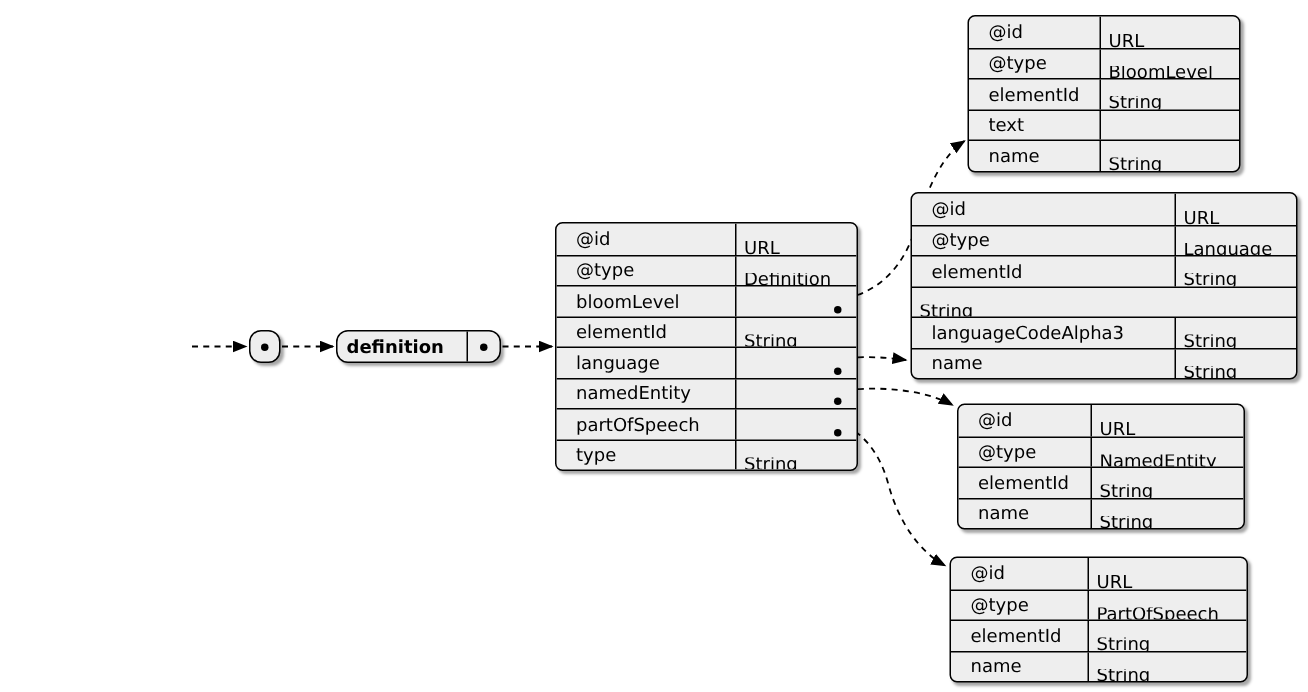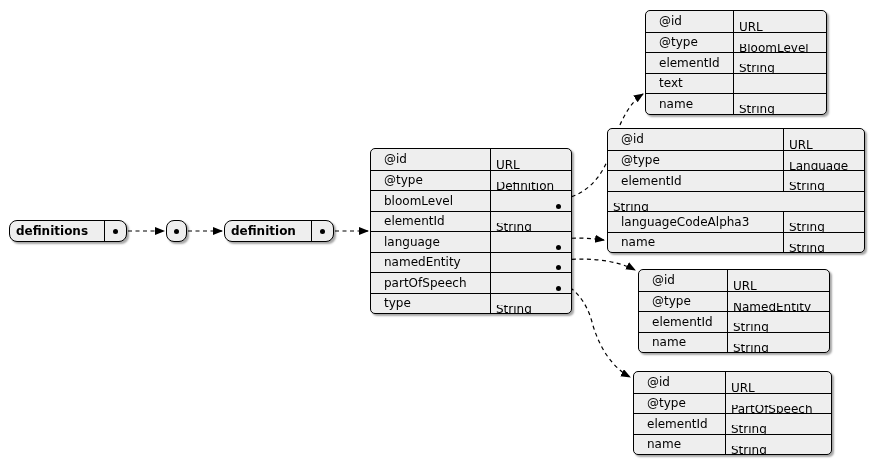--- a/index.html
+++ b/index.html
@@ -55,26 +55,20 @@
     </defs>
     <path class="link" d="M 128 231 H 164" marker-end="url(#arrow)"></path>
     <path class="link" d="M 188 231 H 222" marker-end="url(#arrow)"></path>
     <path class="link" d="M 335 231 H 368" marker-end="url(#arrow)"></path>
     <path class="link" d="M 557 200 C 585 197, 603 178, 611 150 C 619 123, 629 103, 643 94" marker-end="url(#arrow)"></path>
     <path class="link" d="M 557 240 C 572 237, 590 238, 604 240" marker-end="url(#arrow)"></path>
     <path class="link" d="M 557 261 C 582 257, 615 259, 635 270" marker-end="url(#arrow)"></path>
     <path class="link" d="M 557 281 C 573 286, 586 300, 592 322 C 599 348, 613 368, 630 377" marker-end="url(#arrow)"></path>
   </svg>
 
-  <div class="chain-box" style="left:9px;top:220px;width:118px;">
-    <span class="chain-label">definitions</span>
-    <span class="bullet-cell">
-      <span class="bullet"></span>
-    </span>
-  </div>
 
   <div class="chain-box small" style="left:166px;top:220px;width:21px;">
     <span class="bullet-cell">
       <span class="bullet"></span>
     </span>
   </div>
 
   <div class="chain-box" style="left:224px;top:220px;width:110px;">
     <span class="chain-label">definition</span>
     <span class="bullet-cell">

